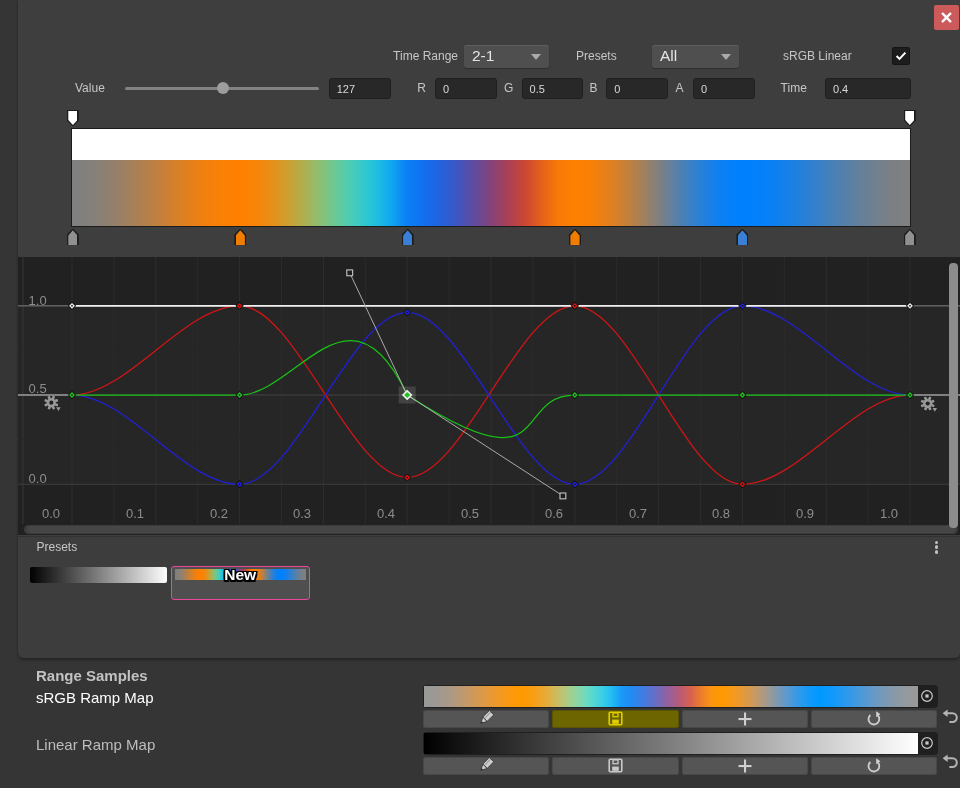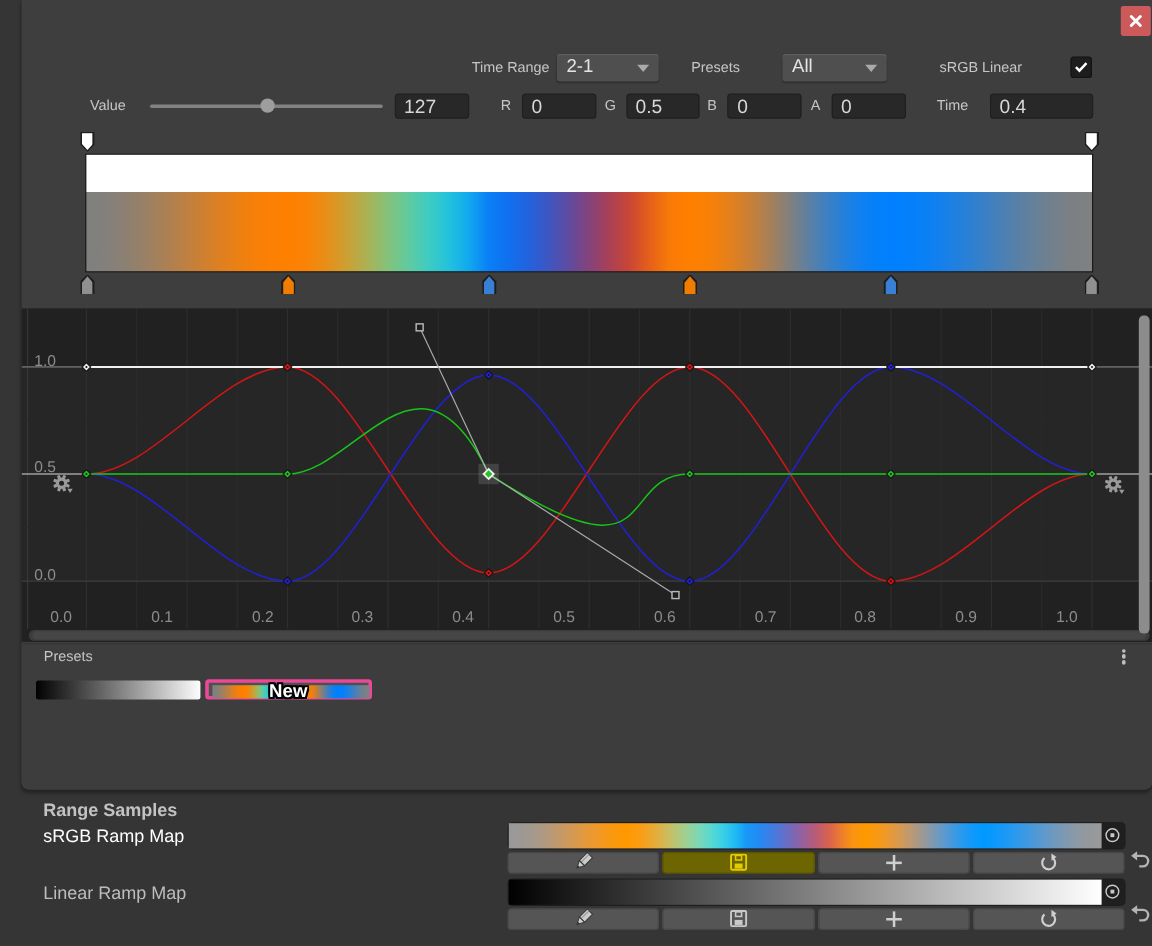--- a/index.html
+++ b/index.html
@@ -1,19 +1,19 @@
 <!DOCTYPE html>
 <html><head><meta charset="utf-8"><style>
 *{margin:0;padding:0;box-sizing:border-box}
 body{width:960px;height:788px;background:#353535;font-family:"Liberation Sans",sans-serif;overflow:hidden;position:relative}
 #win{position:absolute;left:18px;top:0;width:942px;height:658px;background:#3e3e3e;border-radius:0 0 6px 6px;box-shadow:0 2px 3px rgba(0,0,0,0.35)}
 #title{position:absolute;left:0;top:0;width:100%;height:33px;background:#494949;color:#d6d6d6;font-size:15px;line-height:32px;padding-left:13px;border-bottom:1px solid #393939}
 #close{position:absolute;right:1px;top:5px;width:25px;height:25px;background:#cc5a5a;border-radius:2px}
 .lbl{position:absolute;color:#c6c6c6;font-size:12px;height:23px;line-height:23px;white-space:nowrap}
-.fld{position:absolute;background:#282828;border:1px solid #1f1f1f;border-radius:3px;color:#d8d8d8;font-size:16px;padding-left:7px}
+.fld{position:absolute;background:#282828;border:1px solid #1f1f1f;border-radius:3px;color:#d8d8d8;font-size:11px;padding-left:7px}
 .dd{position:absolute;height:23px;background:#4f4f4f;border-radius:3px;color:#e4e4e4;font-size:15.5px;line-height:22px;padding-left:8px;box-shadow:inset 0 1px 0 #5e5e5e,0 1px 1px rgba(0,0,0,.25)}
 .dd .arr{position:absolute;right:8px;top:9px;width:0;height:0;border-left:5px solid transparent;border-right:5px solid transparent;border-top:6px solid #aaaaaa}
 .kdot{width:3.4px;height:3.4px;border-radius:50%;background:#c0c0c0;margin-bottom:1.6px}
 #curvebg{position:absolute;left:0;top:257px;width:942px;height:278px;background:#212121}
 .btn{position:absolute;height:18.5px;background:#555555;border-radius:3px;box-shadow:inset 0 0 0 1px #484848;display:flex;align-items:center;justify-content:center}
 .objf{position:absolute;left:423px;width:514.5px;background:#1f1f1f;border-radius:4px}
 </style></head><body>
 <div id="win">
   <div id="close"><svg width="25" height="25" viewBox="0 0 25 25">
         <path d="M8.7,8.7 L16.3,16.3 M16.3,8.7 L8.7,16.3" stroke="#ffffff" stroke-width="2.4" stroke-linecap="round"></path>
@@ -203,21 +203,21 @@
   <div style="position:absolute;left:9px;top:526px;width:928px;height:6.5px;background:#464646;border-radius:4px"></div>
   <div style="position:absolute;left:931px;top:262.5px;width:8.5px;height:265px;background:#8c8c8c;border-radius:4px"></div>
   <div style="position:absolute;left:0;top:535.5px;width:942px;height:122.5px;background:#3d3d3d;border-top:1px solid #323232;border-radius:0 0 6px 6px"></div>
   <div class="lbl" style="left:18.5px;top:536px">Presets</div>
   <div style="position:absolute;left:916.5px;top:540.5px;width:4px">
       <div class="kdot"></div>
       <div class="kdot"></div>
       <div class="kdot"></div>
     </div>
   <div style="position:absolute;left:11.7px;top:566.5px;width:137.3px;height:16px;background:linear-gradient(to right,#010101,#fdfdfd);border-radius:2px"></div>
-  <div style="position:absolute;left:152.7px;top:566px;width:139px;height:17px;background:#4f4f4f;border:3px solid #ec4899;border-radius:3px">
+  <div style="position:absolute;left:152.7px;top:566px;width:139px;height:34px;background:#4f4f4f;border:1px solid #ec4899;border-radius:3px">
     <div style="position:absolute;left:3px;top:2.2px;width:131px;height:10.6px;background:linear-gradient(to right,#808080 0%,#83807c 2%,#8d8072 4%,#9b8064 6%,#ac8053 8%,#bf8040 10%,#d2802d 12%,#e3801c 14%,#f2800d 16%,#fb8004 18%,#ff8000 20%,#f88407 22%,#e5901a 24%,#caa135 26%,#a9b256 28%,#84c27b 30%,#60cb9f 32%,#3fccc1 34%,#23c2dc 36%,#11a9ef 38%,#0a7ff6 40%,#1170ef 42%,#2362dc 44%,#3f56c1 46%,#604b9f 48%,#84437b 50%,#a94056 52%,#ca4635 54%,#e5601a 56%,#f87a07 58%,#ff8000 60%,#f88007 62%,#e4801b 64%,#c88037 66%,#a5805a 68%,#80807f 70%,#5a80a5 72%,#3780c8 74%,#1b80e4 76%,#0780f8 78%,#0080ff 80%,#0480fb 82%,#0d80f2 84%,#1c80e3 86%,#2d80d2 88%,#4080bf 90%,#5380ac 92%,#64809b 94%,#72808d 96%,#7c8083 98%,#808080 100%)"></div>
     <div style="position:absolute;left:0;top:-1.5px;width:100%;text-align:center;color:#fff;font-weight:bold;font-size:15.5px;text-shadow:-1.5px -1.5px 0 #000,1.5px -1.5px 0 #000,-1.5px 1.5px 0 #000,1.5px 1.5px 0 #000,0 -1.5px 0 #000,0 1.5px 0 #000,-1.5px 0 0 #000,1.5px 0 0 #000">New</div>
   </div>
 </div>
 <div style="position:absolute;left:36px;top:667px;color:#c2c2c2;font-size:15px;font-weight:bold">Range Samples</div>
 <div style="position:absolute;left:36px;top:689px;color:#ffffff;font-size:15px">sRGB Ramp Map</div>
 <div style="position:absolute;left:36px;top:736px;color:#bdbdbd;font-size:15px">Linear Ramp Map</div>
 <div class="objf" style="top:684.5px;height:23px">
   <div style="position:absolute;left:1px;top:1px;width:493.5px;height:21px;background:linear-gradient(to right,#999999 0%,#9c9995 2%,#a4998d 4%,#b0997f 6%,#bf996f 8%,#ce995b 10%,#dd9946 12%,#ea9931 14%,#f5991d 16%,#fc990b 18%,#ff9900 20%,#fa9d12 22%,#eca72e 24%,#d7b550 26%,#bcc472 28%,#9dd094 30%,#7cd8b4 32%,#5ad9cf 34%,#3bd0e5 36%,#22bcf3 38%,#1799f8 40%,#228bf3 42%,#3b7ee5 44%,#5a72cf 46%,#7c67b4 48%,#9d5f94 50%,#bc5b72 52%,#d76250 54%,#ec7c2e 56%,#fa9312 58%,#ff9900 60%,#fa9912 62%,#eb9930 64%,#d59952 66%,#b99976 68%,#999999 70%,#7699b9 72%,#5299d5 74%,#3099eb 76%,#1299fa 78%,#0099ff 80%,#0b99fc 82%,#1d99f5 84%,#3199ea 86%,#4699dd 88%,#5b99ce 90%,#6f99bf 92%,#7f99b0 94%,#8d99a4 96%,#95999c 98%,#999999 100%)"></div>
   <div style="position:absolute;left:496px;top:3.5px"><svg width="16" height="16" viewBox="0 0 16 16">

